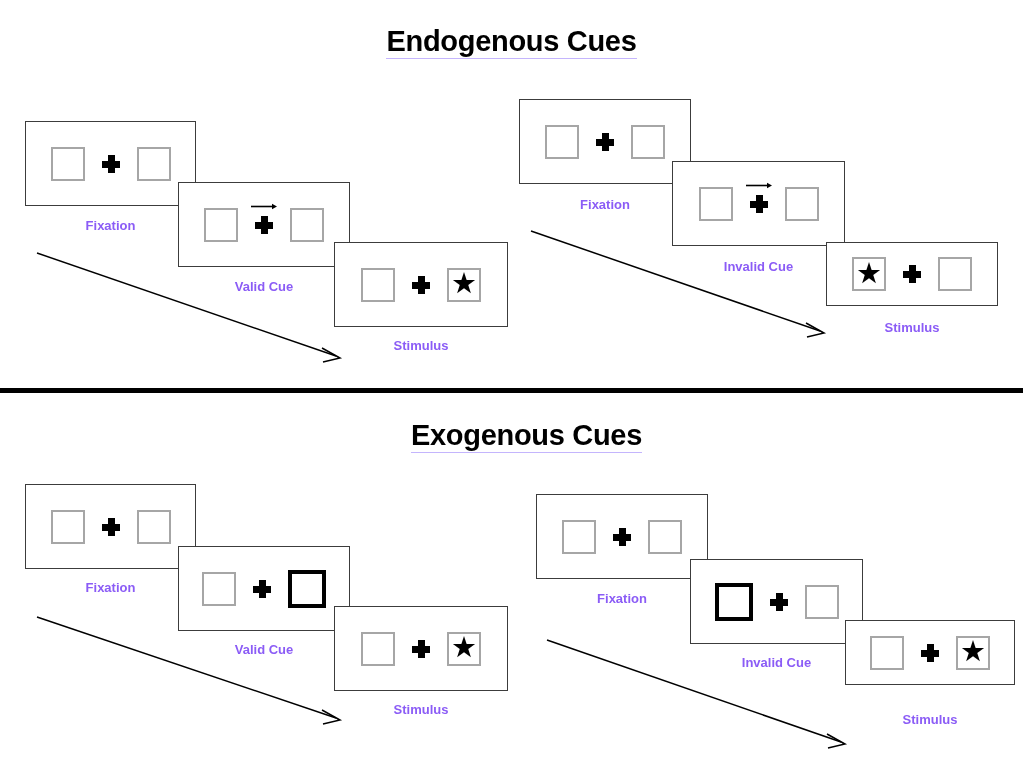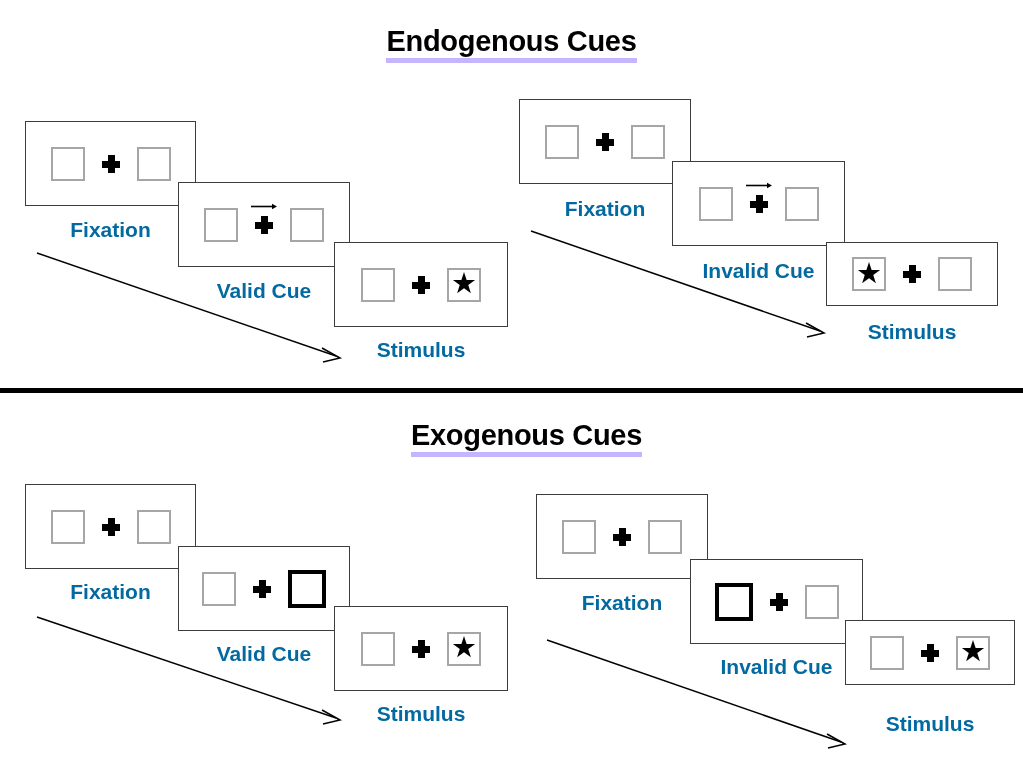--- a/index.html
+++ b/index.html
@@ -24,21 +24,21 @@
     width: 100%;
     left: 0;
     text-align: center;
     font-size: 29px;
     font-weight: bold;
     color: #000000;
     letter-spacing: -0.3px;
     white-space: nowrap;
   }
   .section-title span {
-    border-bottom: 5px solid #c4b5fd;
+    border-bottom: 1px solid #c4b5fd;
     padding-bottom: 1px;
   }
 
   
   .divider {
     position: absolute;
     left: 0;
     width: 1023px;
     height: 5px;
     background: #000000;
@@ -118,23 +118,23 @@
     top: -14px;
     left: 50%;
     transform: translateX(-50%);
     width: 26px;
     height: 9px;
   }
 
   
   .caption {
     position: absolute;
-    font-size: 21px;
+    font-size: 13px;
     font-weight: bold;
-    color: #0369a1;
+    color: #8b5cf6;
     white-space: nowrap;
     text-align: center;
   }
 
   
   .seq-arrow {
     position: absolute;
     left: 0;
     top: 0;
     width: 1023px;

